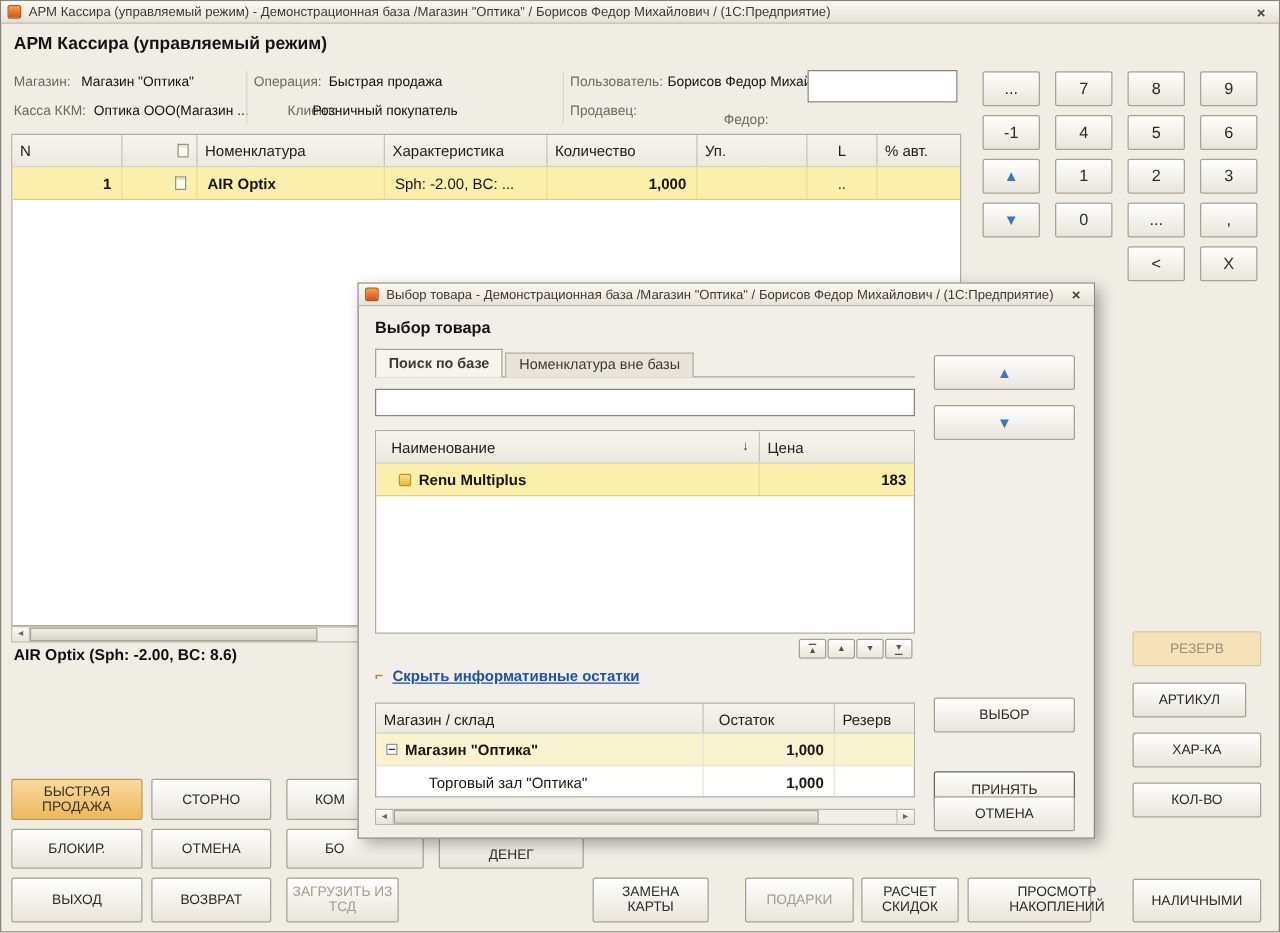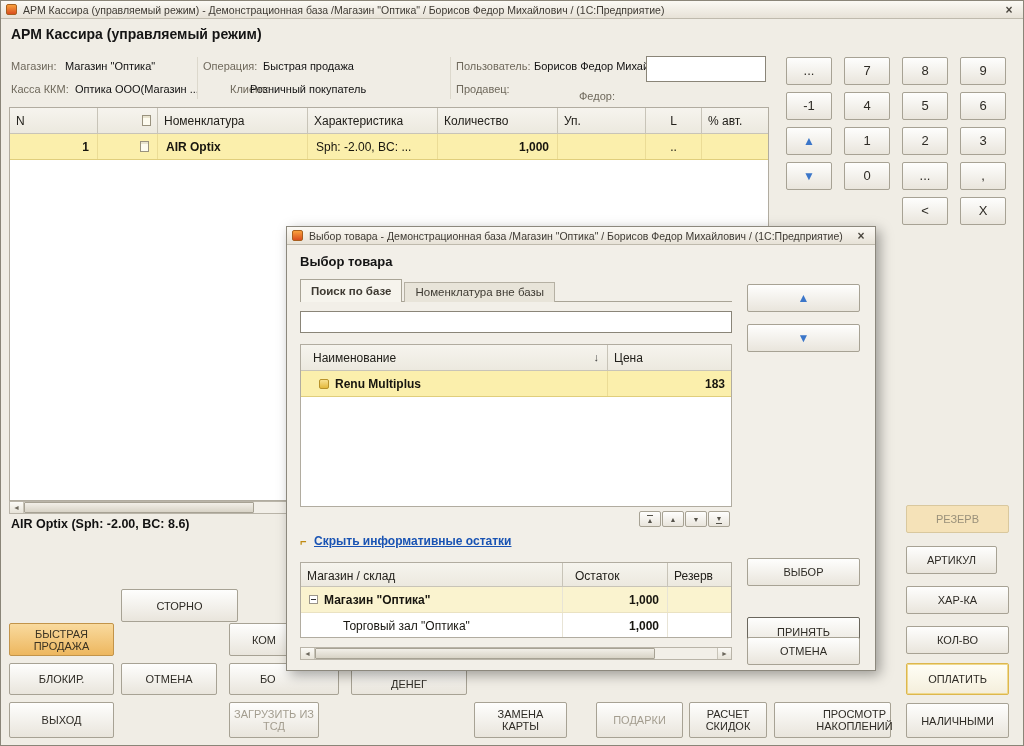--- a/index.html
+++ b/index.html
@@ -156,37 +156,37 @@
     <div class="btn npad" style="left:116px;top:105px;width:46px;height:28px;">...</div>
     <div class="btn npad" style="left:174px;top:105px;width:46px;height:28px;">,</div>
     <div class="btn npad" style="left:116px;top:140px;width:46px;height:28px;">&lt;</div>
     <div class="btn npad" style="left:174px;top:140px;width:46px;height:28px;">X</div>
   </div>
 
   <div class="btn reserve" style="left:905px;top:504px;width:103px;height:28px;">РЕЗЕРВ</div>
   <div class="btn" style="left:905px;top:545px;width:91px;height:28px;">АРТИКУЛ</div>
   <div class="btn" style="left:905px;top:585px;width:103px;height:28px;">ХАР-КА</div>
   <div class="btn" style="left:905px;top:625px;width:103px;height:28px;">КОЛ-ВО</div>
-  <div class="btn pay" style="left:905px;top:662px;width:103px;height:32px;">ОПЛАТИТЬ</div>
   <div class="btn" style="left:905px;top:702px;width:103px;height:35px;">НАЛИЧНЫМИ</div>
 
   <div class="btn accent" style="left:8px;top:622px;width:105px;height:33px;padding:0 8px;">БЫСТРАЯ ПРОДАЖА</div>
-  <div class="btn" style="left:120px;top:588px;width:117px;height:33px;">СТОРНО</div>
+  <div class="btn" style="left:120px;top:622px;width:96px;height:33px;">СТОРНО</div>
   <div class="btn cut-left" style="left:228px;top:622px;width:110px;height:33px;padding-left:22px;">КОМ</div>
   <div class="btn" style="left:8px;top:662px;width:105px;height:32px;">БЛОКИР.</div>
   <div class="btn" style="left:120px;top:662px;width:96px;height:32px;">ОТМЕНА</div>
   <div class="btn cut-left" style="left:228px;top:662px;width:110px;height:32px;padding-left:30px;">БО</div>
   <div class="btn cut-bottom" style="left:350px;top:662px;width:116px;height:32px;">ДЕНЕГ</div>
   <div class="btn cut-bottom" style="left:595px;top:632px;width:87px;height:32px;">СКИДКИ</div>
   <div class="btn" style="left:8px;top:701px;width:105px;height:36px;">ВЫХОД</div>
+  <div class="btn" style="left:120px;top:701px;width:96px;height:36px;">ВОЗВРАТ</div>
   <div class="btn dis" style="left:228px;top:701px;width:90px;height:36px;">ЗАГРУЗИТЬ ИЗ ТСД</div>
   <div class="btn" style="left:473px;top:701px;width:93px;height:36px;padding:0 12px;">ЗАМЕНА КАРТЫ</div>
   <div class="btn dis" style="left:595px;top:701px;width:87px;height:36px;">ПОДАРКИ</div>
   <div class="btn" style="left:688px;top:701px;width:78px;height:36px;">РАСЧЕТ СКИДОК</div>
-  <div class="btn" style="left:773px;top:701px;width:117px;height:36px;padding-left:44px;">ПРОСМОТР НАКОПЛЕНИЙ</div>
+  <div class="btn" style="left:773px;top:701px;width:99px;height:36px;padding-left:44px;">ПРОСМОТР НАКОПЛЕНИЙ</div>
 
   <div class="dialog">
     <div class="titlebar">
       <span class="app-icon"></span>
       <span class="titletext">Выбор товара - Демонстрационная база /Магазин "Оптика" / Борисов Федор Михайлович /  (1С:Предприятие)</span>
       <span class="closebtn">×</span>
     </div>
 
     <div class="dlg-heading abs" style="left:13px;top:27px;">Выбор товара</div>
 

